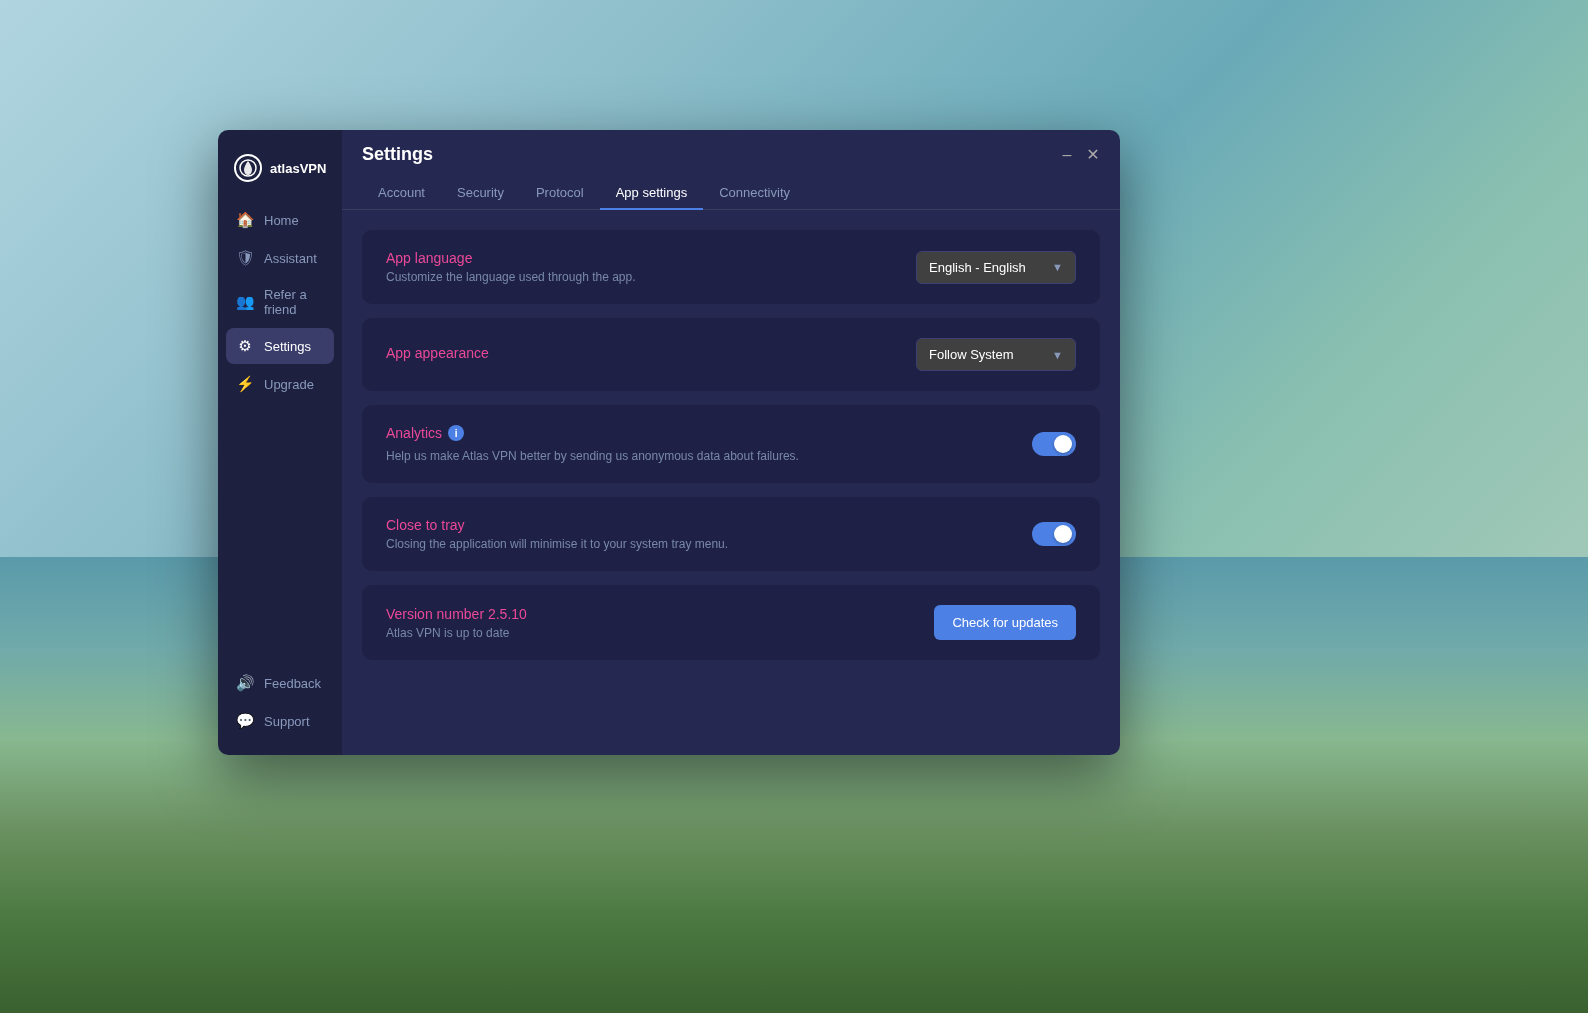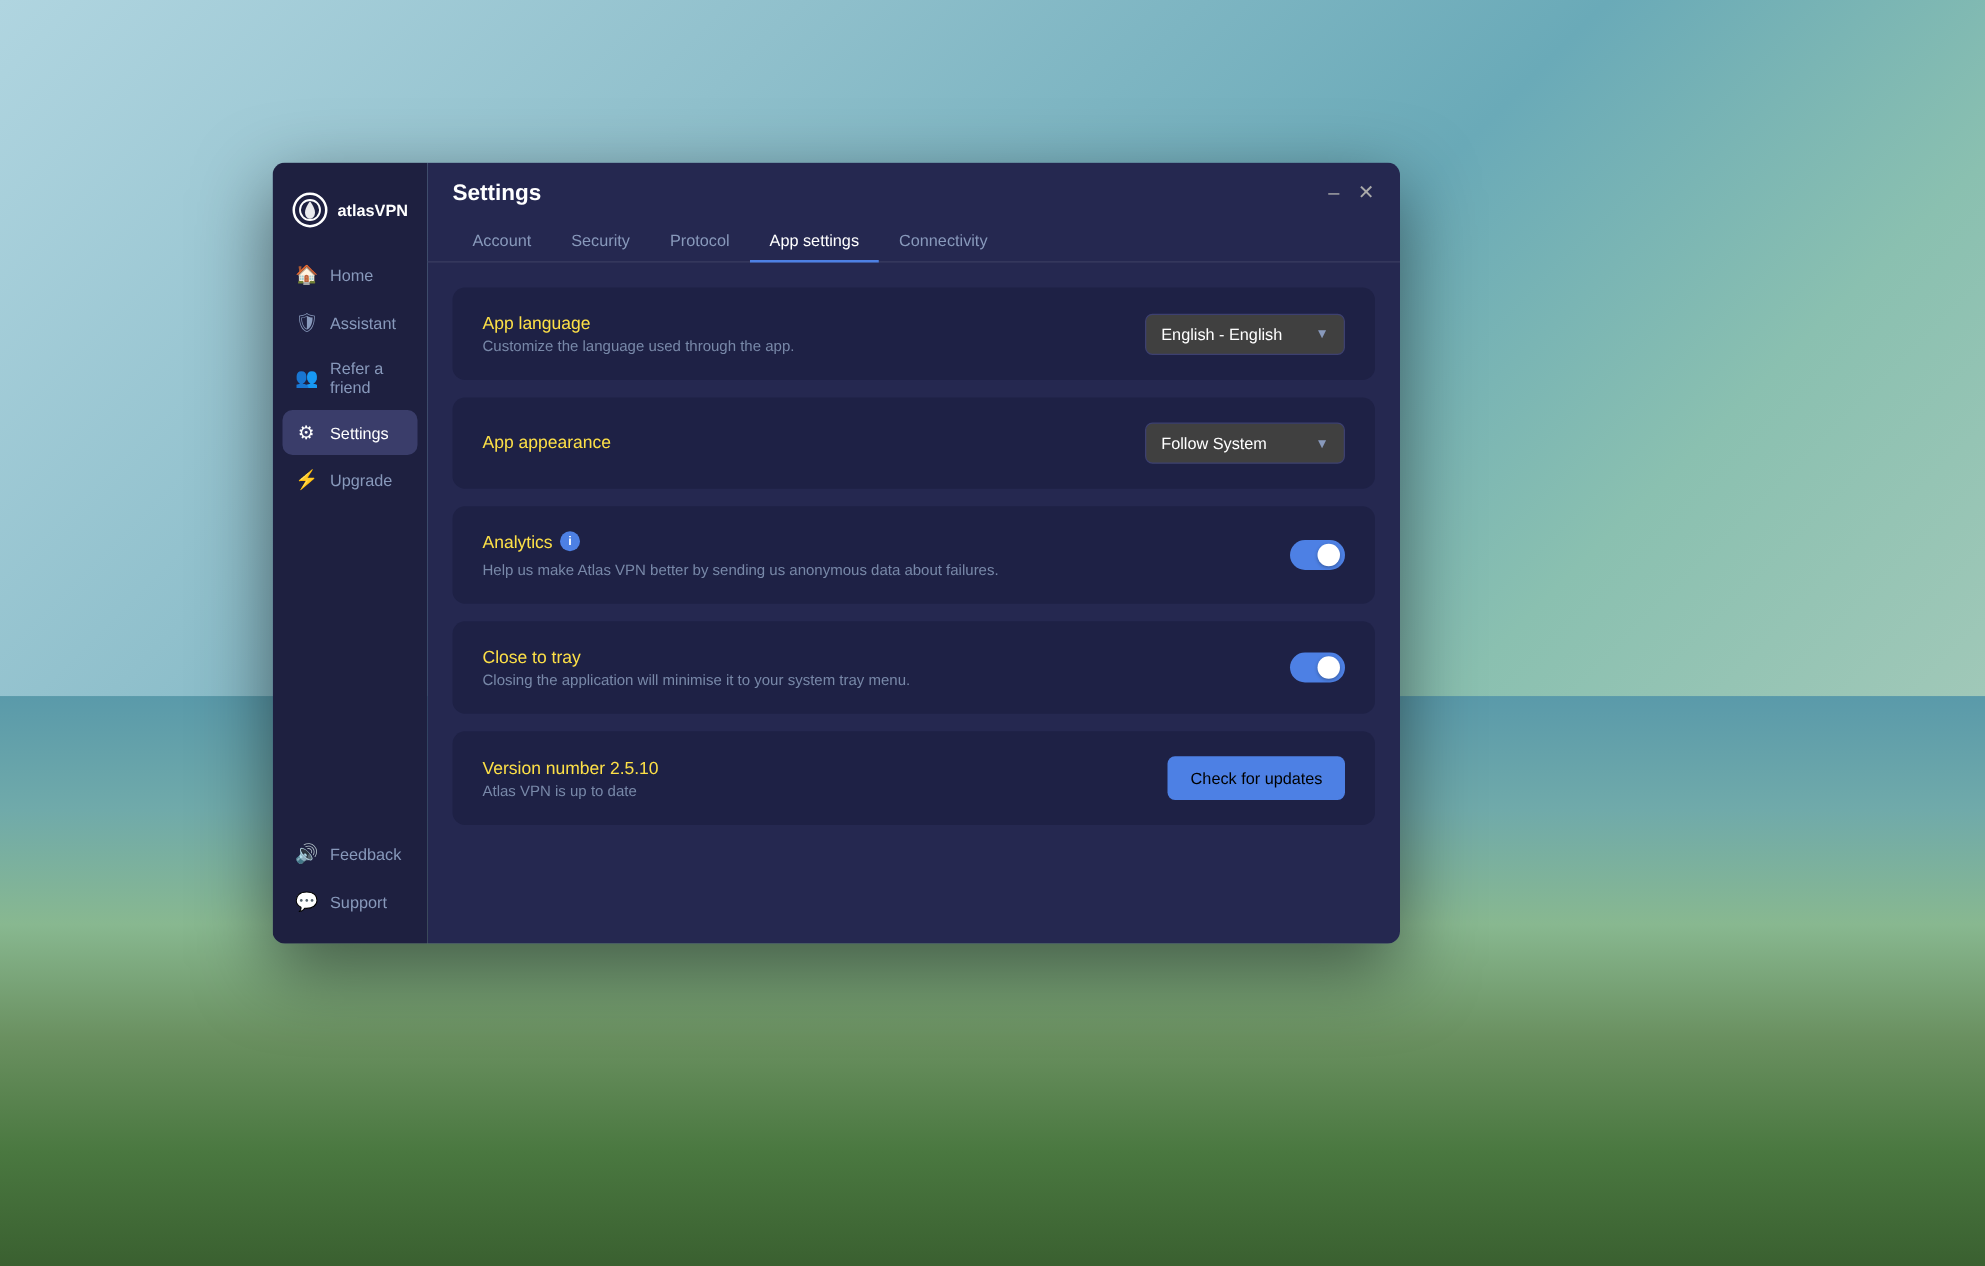--- a/index.html
+++ b/index.html
@@ -197,21 +197,21 @@
       padding: 20px 24px;
     }
 
     .card-row {
       display: flex;
       align-items: center;
       justify-content: space-between;
     }
 
     .card-label {
-      color: #fde047;
+      color: #ec4899;
       font-size: 14px;
       font-weight: 500;
       margin-bottom: 4px;
     }
 
     .card-desc {
       color: #7888a8;
       font-size: 12px;
     }
 
@@ -256,21 +256,21 @@
       background: white;
       top: 3px;
       right: 4px;
       transition: right 0.2s;
       box-shadow: 0 1px 3px rgba(0,0,0,0.3);
     }
 
     
     .btn-primary {
       background: #4d80e4;
-      color: #000000;
+      color: #ffffff;
       border: none;
       border-radius: 6px;
       padding: 10px 18px;
       font-size: 13px;
       font-weight: 500;
       cursor: pointer;
       white-space: nowrap;
     }
 
     .analytics-label-row {

